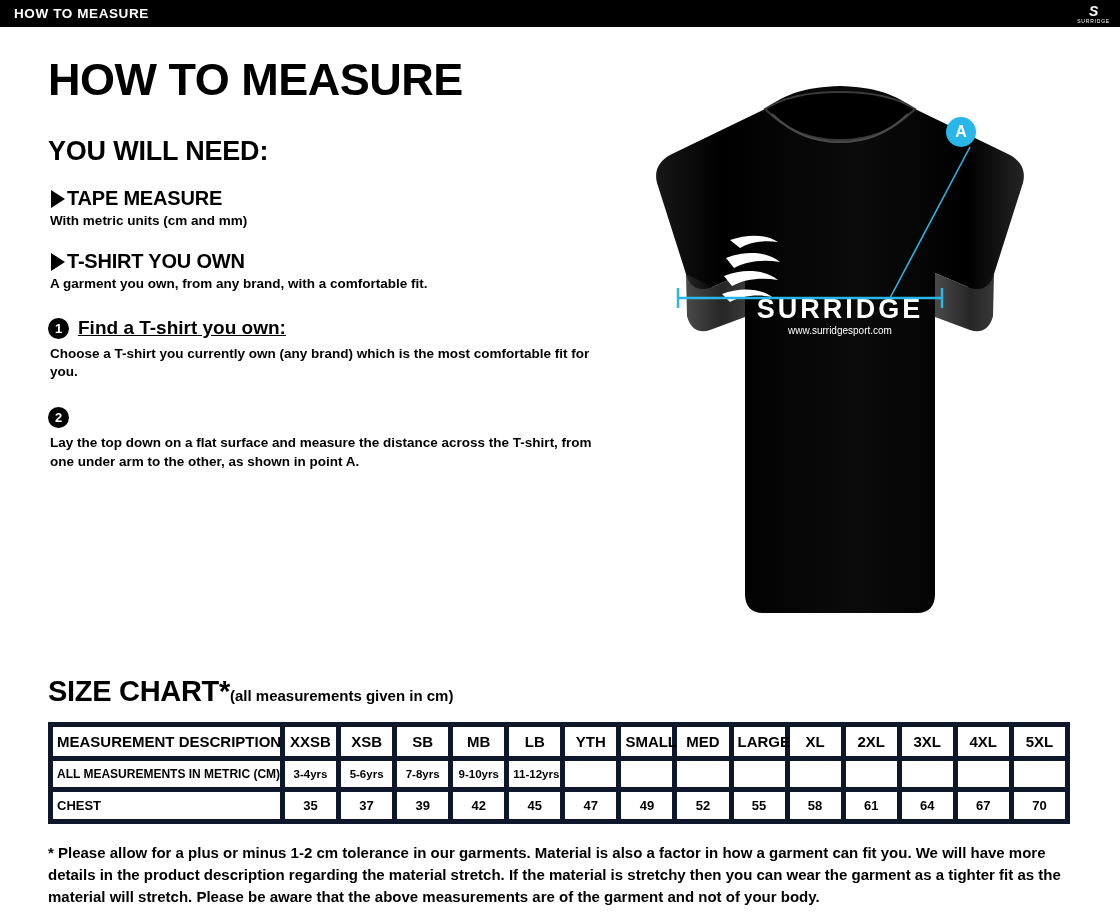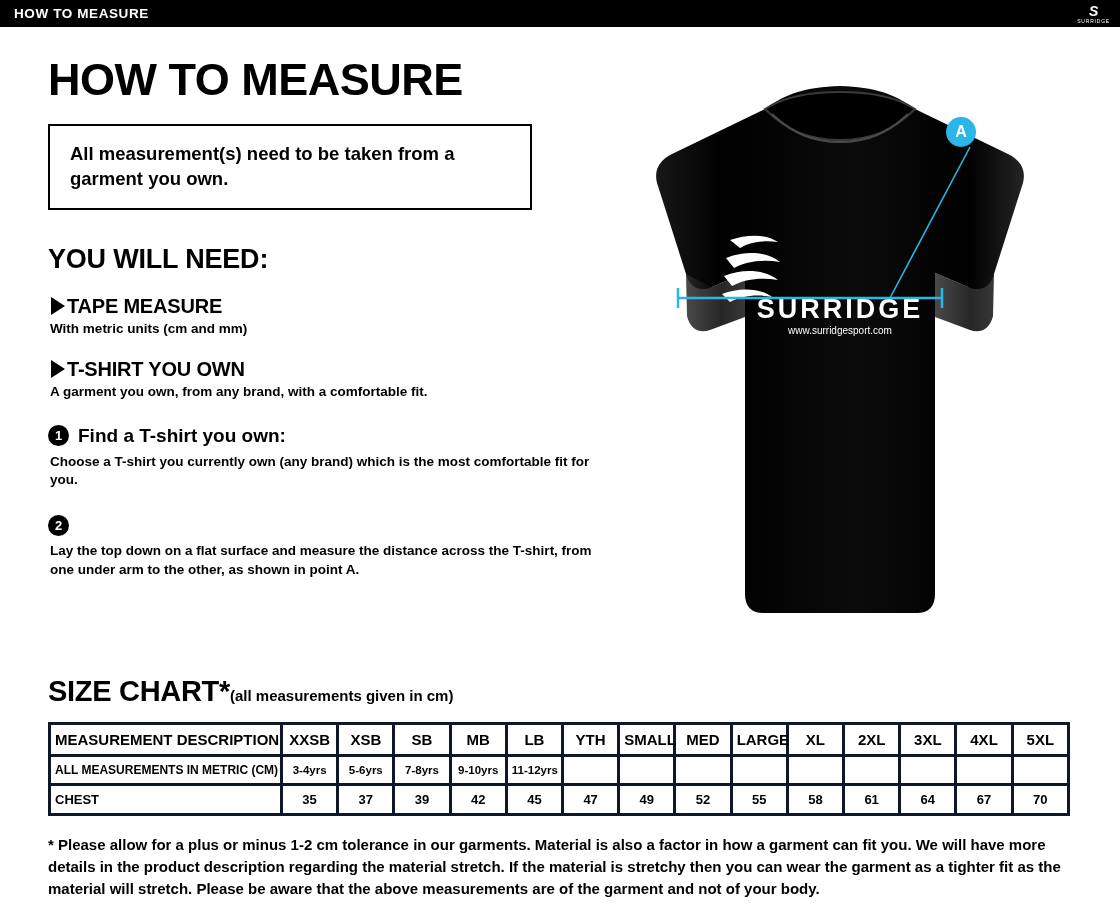--- a/index.html
+++ b/index.html
@@ -125,20 +125,21 @@
     color: #ffffff;
     font-size: 13px;
     font-weight: bold;
     display: flex;
     align-items: center;
     justify-content: center;
   }
   .step-title {
     font-size: 19px;
     font-weight: bold;
+    text-decoration: underline;
   }
   .step-body {
     font-size: 13.5px;
     font-weight: bold;
     line-height: 1.35;
     margin-top: 6px;
     margin-left: 2px;
   }
 
   
@@ -182,21 +183,21 @@
     font-size: 15px;
     font-weight: bold;
     letter-spacing: 0;
   }
   table.sizes {
     border-collapse: collapse;
     width: 1022px;
     table-layout: fixed;
   }
   table.sizes td, table.sizes th {
-    border: 3px solid #0f172a;
+    border: 5px solid #0f172a;
     font-size: 13px;
     font-weight: bold;
     padding: 6px 4px;
     height: 22px;
     text-align: center;
     white-space: nowrap;
     margin-left: 43px;
   }
   table.sizes th.rowhead, table.sizes td.rowhead {
     text-align: left;
@@ -224,21 +225,20 @@
     <div class="mark">S</div>
     <div class="word">SURRIDGE</div>
   </div>
 </div>
 
 <div class="page">
 
   <div class="left-col">
     <h1 class="title">HOW TO MEASURE</h1>
 
-    <div class="notice">All measurement(s) need to be taken from a garment you own.</div>
 
     <h2 class="section">YOU WILL NEED:</h2>
 
     <div class="need-item">
       <div class="need-head">
         <span class="tri"></span>
         <span class="need-title">TAPE MEASURE</span>
       </div>
       <div class="need-sub">With metric units (cm and mm)</div>
     </div>

